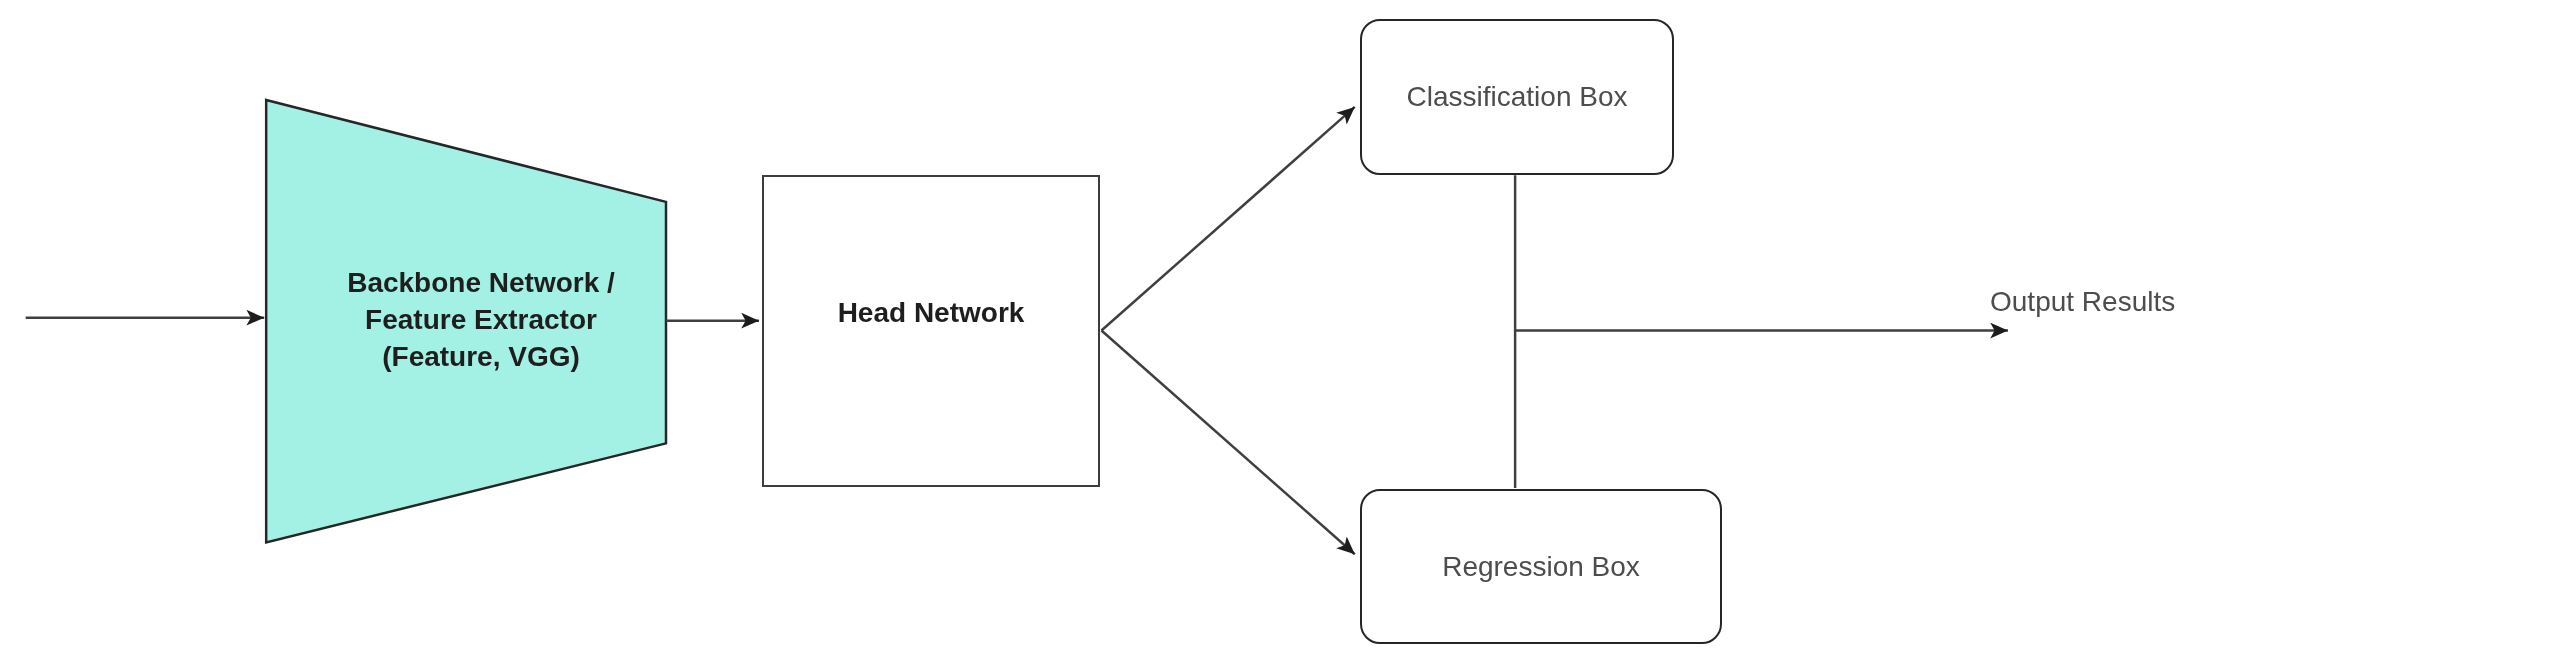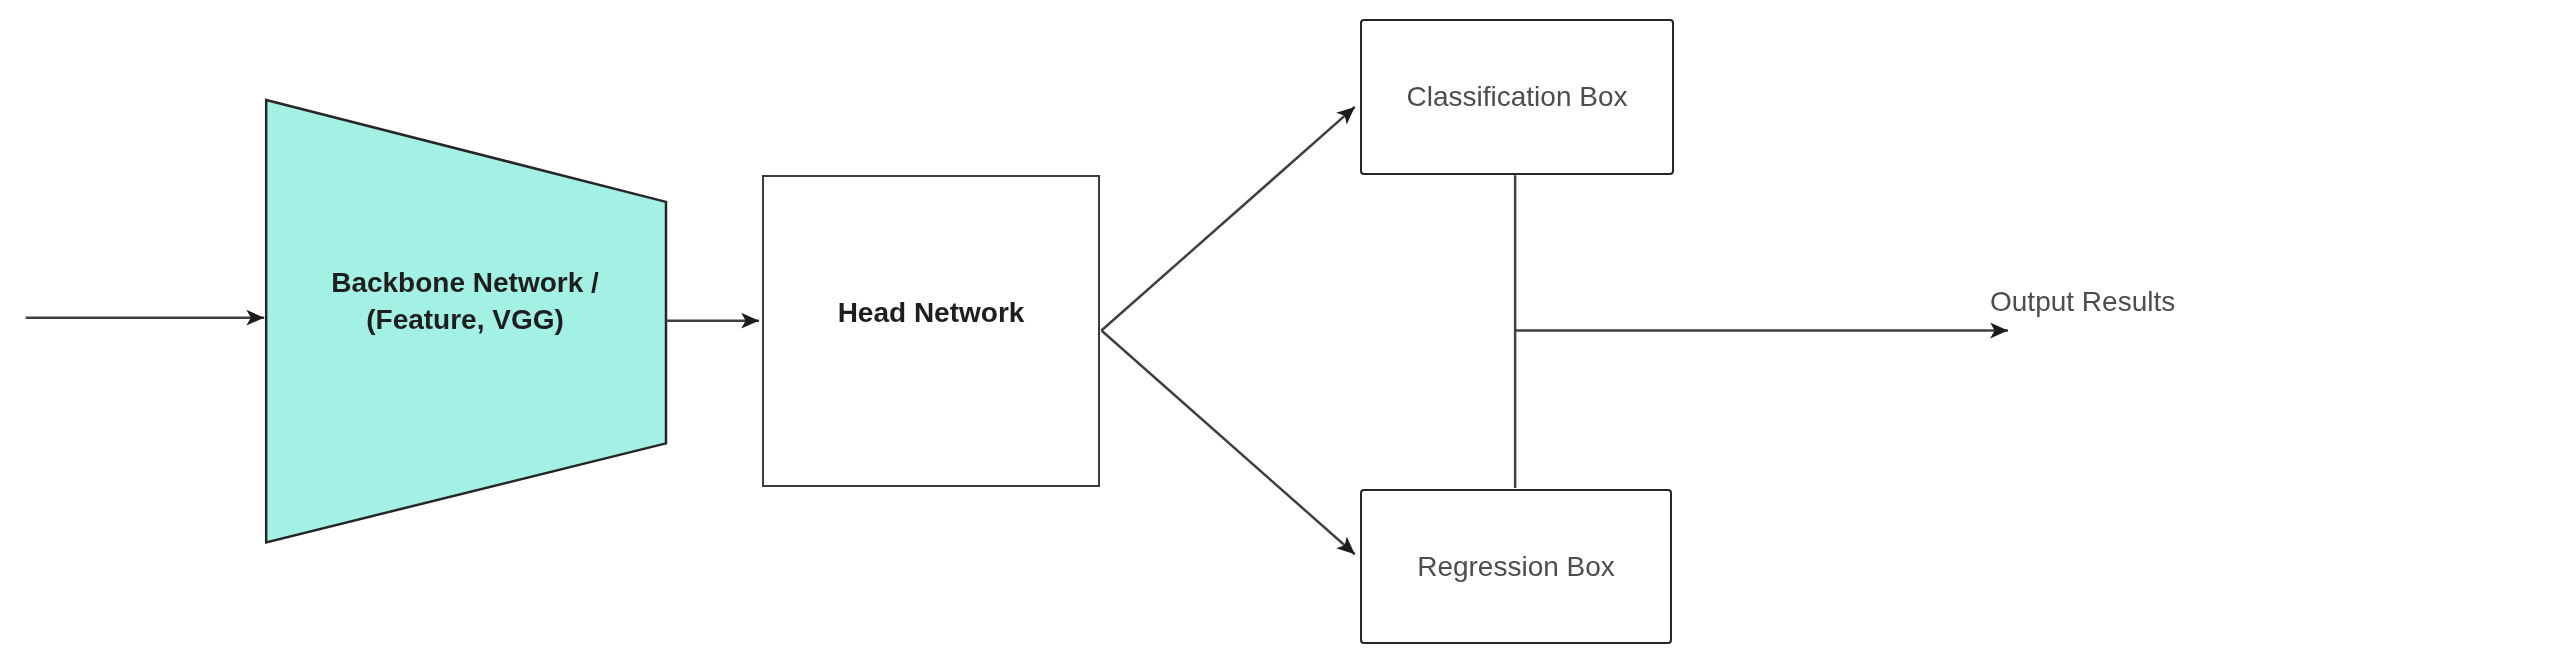--- a/index.html
+++ b/index.html
@@ -48,35 +48,35 @@
     left: 762px; top: 175px;
     width: 338px; height: 312px;
     border: 2.5px solid var(--box-stroke, #3d3d3d);
     padding-bottom: 37px;
     font-weight: bold;
     font-size: 28px;
     color: var(--label-dark, #1e1e1e);
   }
   .box.rounded {
     border: 2.5px solid var(--shape-stroke, #262626);
-    border-radius: 4px;
+    border-radius: 20px;
     font-size: 28px;
     color: var(--label-gray, #4d4d4d);
   }
   .box.classification {
     left: 1360px; top: 19px;
     width: 314px; height: 156px;
   }
   .box.regression {
     left: 1360px; top: 489px;
-    width: 312px; height: 155px;
+    width: 362px; height: 155px;
   }
   .backbone-label {
     position: absolute;
-    left: 267px; top: 264px;
+    left: 283px; top: 264px;
     width: 396px;
     text-align: center;
     font-weight: bold;
     font-size: 28px;
     line-height: 37px;
     color: var(--label-dark, #1e1e1e);
   }
   .output-text {
     position: absolute;
     left: 1990px; top: 283px;
@@ -109,20 +109,21 @@
 
     <path class="connector" d="M1112,334 L1368,560" marker-end="url(#arrow)"></path>
 
     <line x1="1530" y1="177" x2="1530" y2="493"></line>
 
     <line x1="1530" y1="334" x2="2028" y2="334" marker-end="url(#arrow)"></line>
   </svg>
 
   <div class="backbone-label">
     <div>Backbone Network /</div>
+    <div>Feature Extractor</div>
     <div>(Feature, VGG)</div>
   </div>
 
   <div class="box head">
     <span>Head Network</span>
   </div>
 
   <div class="box rounded classification">
     <span>Classification Box</span>
   </div>

